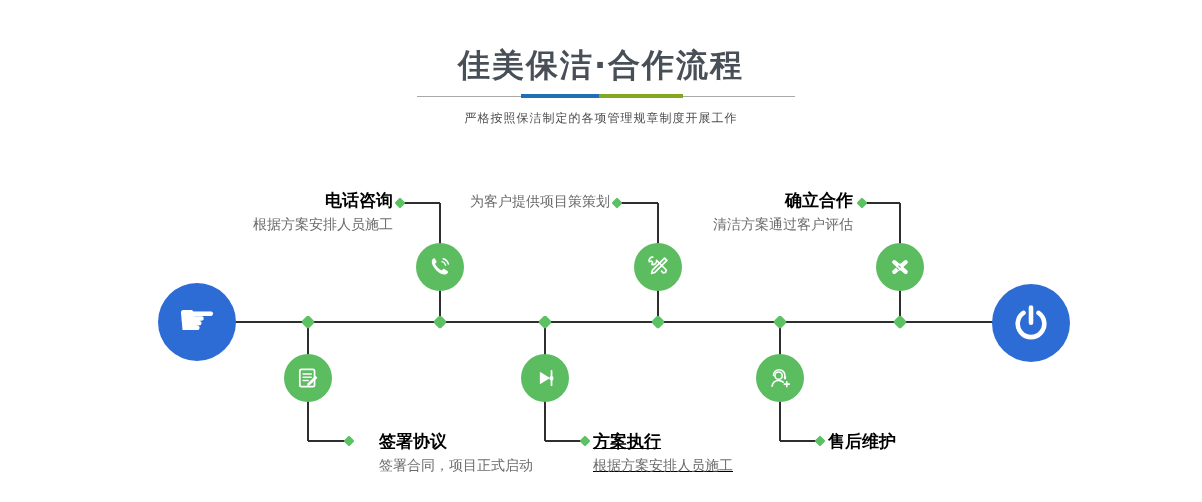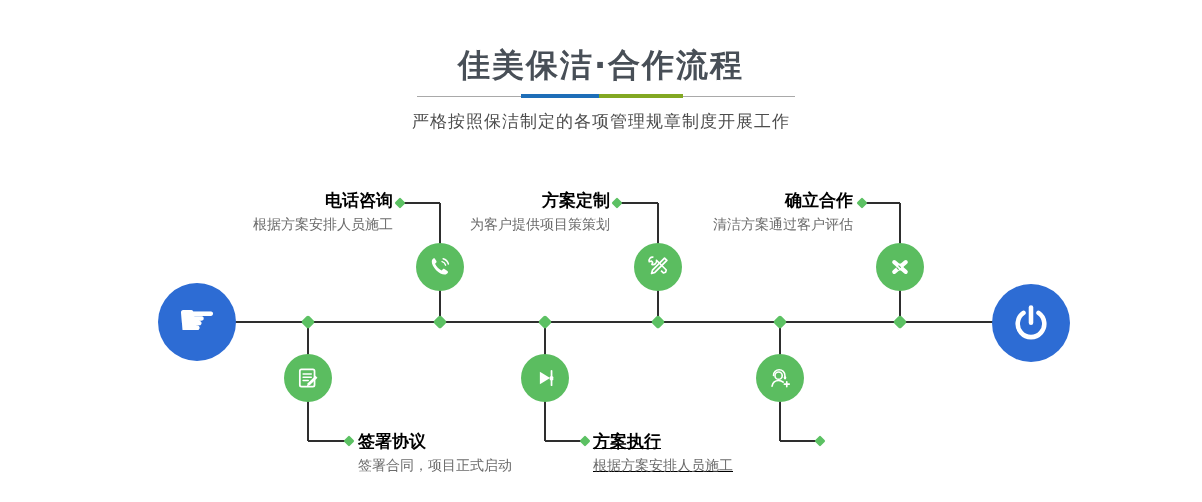--- a/index.html
+++ b/index.html
@@ -11,42 +11,42 @@
   
   .page-title{
     position:absolute;left:0;top:44px;width:100%;text-align:center;
     font-size:32px;font-weight:bold;color:#484f57;letter-spacing:2px;
   }
   .divider-gray{position:absolute;left:417px;top:96px;width:378px;height:1px;background:#a9a9a9;}
   .divider-blue{position:absolute;left:521px;top:94px;width:78px;height:4px;background:#1e6eb8;}
   .divider-green{position:absolute;left:599px;top:94px;width:84px;height:4px;background:#82a822;}
   .page-subtitle{
     position:absolute;left:0;top:110px;width:100%;text-align:center;
-    font-size:17px;color:#4d4d4d;letter-spacing:1px;
+    font-size:12px;color:#4d4d4d;letter-spacing:1px;
   }
   
   .line{position:absolute;background:#2e2e2e;}
   .main-line{left:197px;top:321px;width:834px;height:2px;}
   
   .diamond{position:absolute;background:#5cc163;transform:rotate(45deg);}
   .diamond.big{width:10px;height:10px;border-radius:2px;}
   .diamond.small{width:8px;height:8px;border-radius:1.5px;}
   
   .circle{position:absolute;border-radius:50%;display:flex;align-items:center;justify-content:center;}
   .circle.blue{width:78px;height:78px;background:#2d6cd4;}
   .circle.green{width:48px;height:48px;background:#5bbd60;}
   .hand-glyph{color:#fff;font-size:44px;line-height:1;transform:translateY(-2px);}
   
   .step{position:absolute;white-space:nowrap;}
   .step .t{font-size:17px;font-weight:bold;color:#000000;}
   .step .d{font-size:14px;color:#6b6b6b;margin-top:4px;}
   .step.top{text-align:right;}
   .step.bottom{text-align:left;}
   .st1{right:809px;top:189px;} .st2{right:592px;top:189px;} .st3{right:349px;top:189px;}
-  .sb1{left:358px;top:430px;}  .sb2{left:593px;top:430px;text-decoration:underline;}  .sb3{left:828px;top:430px;}
+  .sb1{left:379px;top:430px;}  .sb2{left:593px;top:430px;text-decoration:underline;}  .sb3{left:828px;top:430px;}
   svg{display:block;}
 </style>
 </head>
 <body>
 
 <div class="canvas">
 
   <div class="page-title">佳美保洁·合作流程</div>
   <div class="divider-gray"></div>
   <div class="divider-blue"></div>
@@ -139,32 +139,32 @@
       <rect x="15.3" y="10.4" width="2" height="2.8" rx="0.9" fill="#fff"></rect>
       <path d="M17.8 15.2v4.2M15.7 17.3h4.2" stroke="#fff" stroke-width="1.4" stroke-linecap="round" fill="none"></path>
     </svg>
   </div>
 
   <div class="step top st1">
     <div class="t">电话咨询</div>
     <div class="d">根据方案安排人员施工</div>
   </div>
   <div class="step top st2">
-    <div class="t">方案定制</div>
     <div class="d">为客户提供项目策策划</div>
   </div>
   <div class="step top st3">
     <div class="t">确立合作</div>
     <div class="d">清洁方案通过客户评估</div>
   </div>
 
   <div class="step bottom sb1">
     <div class="t">签署协议</div>
     <div class="d">签署合同，项目正式启动</div>
   </div>
   <div class="step bottom sb2">
     <div class="t">方案执行</div>
     <div class="d">根据方案安排人员施工</div>
   </div>
   <div class="step bottom sb3">
+    <div class="t">售后维护</div>
   </div>
 
 </div>
 
 </body></html>

